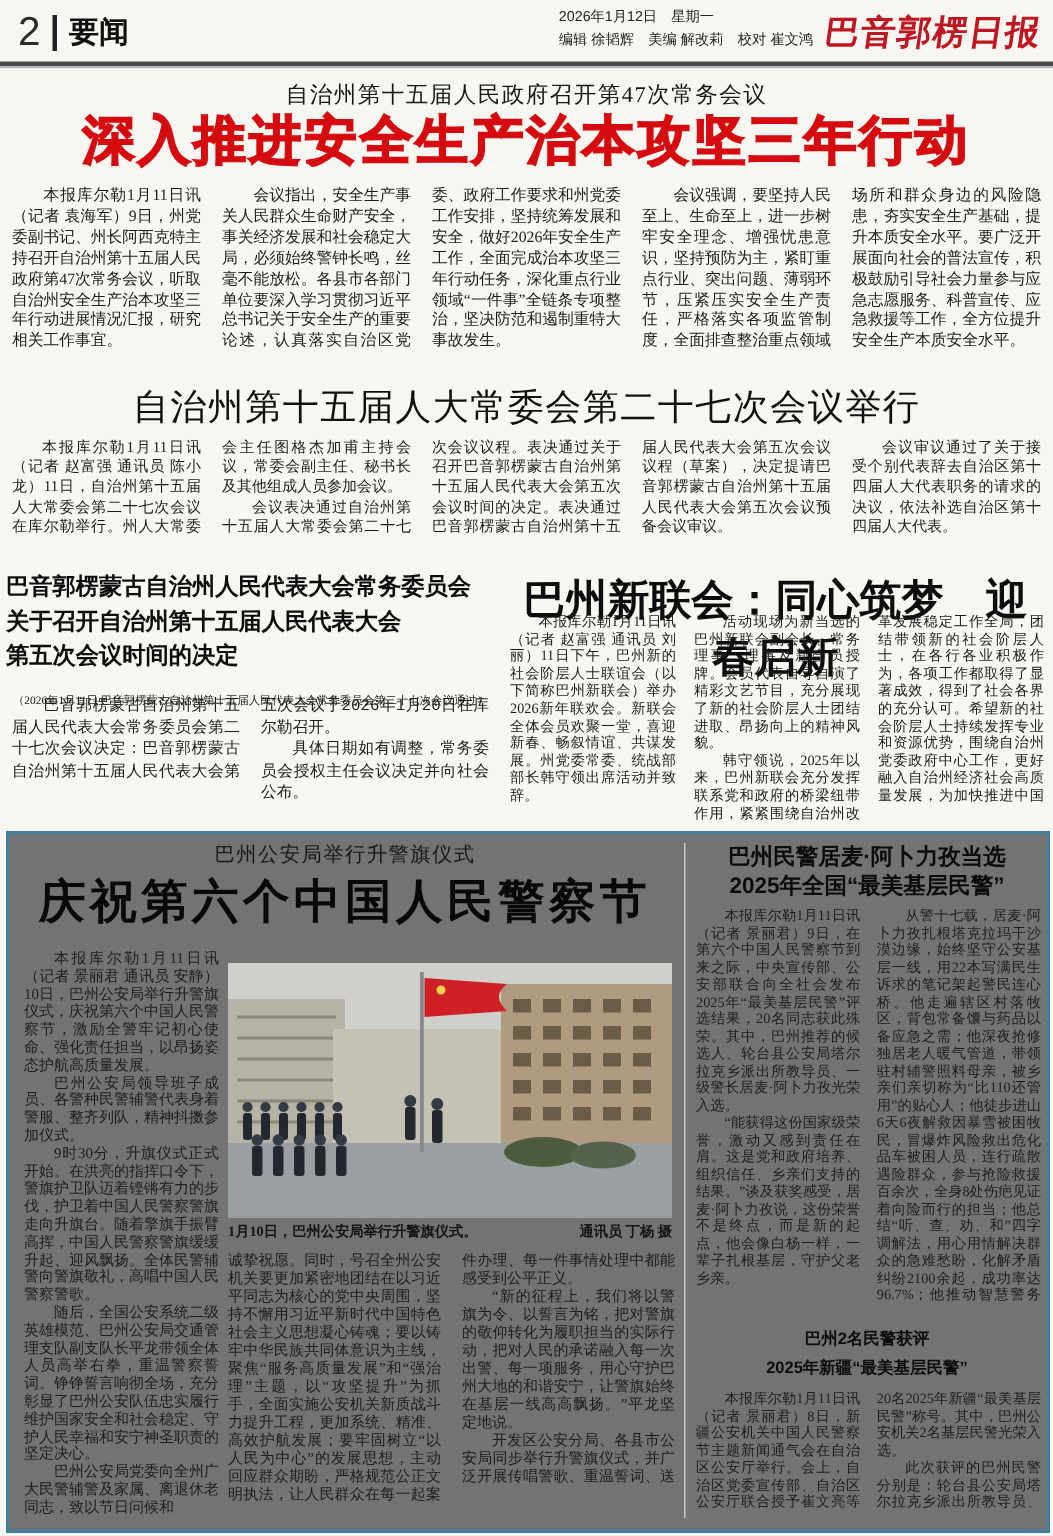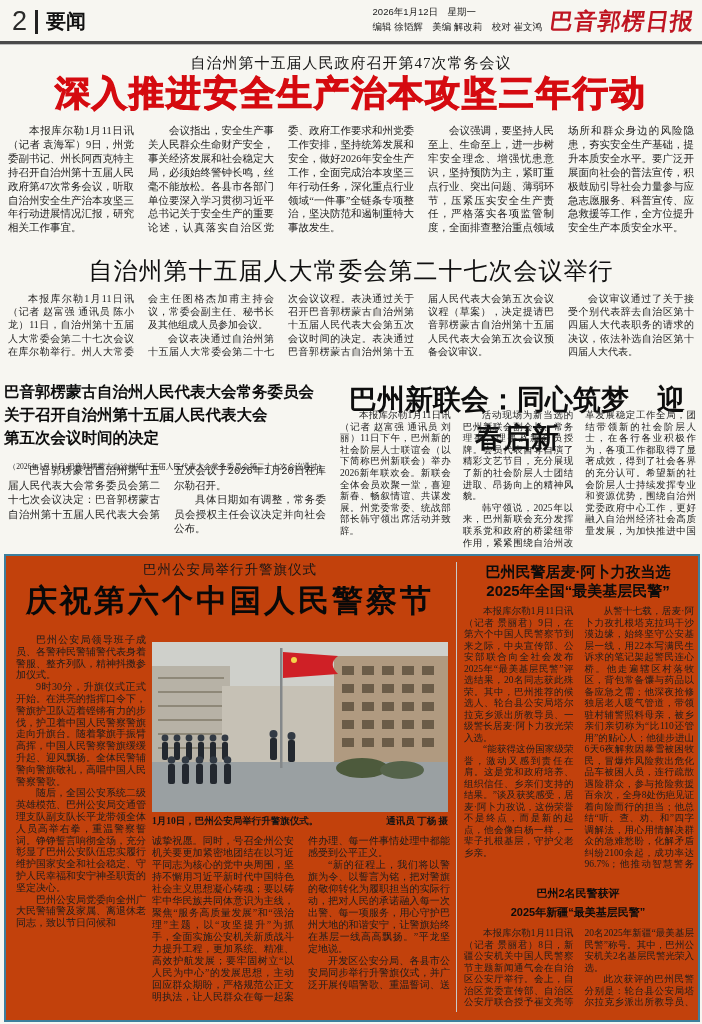--- a/index.html
+++ b/index.html
@@ -33,21 +33,21 @@
   
   .dec-title{position:absolute;left:4px;top:380px;width:326px;text-align:left;
              font-family:"Liberation Sans","DejaVu Sans",sans-serif;font-weight:bold;
              font-size:15.5px;line-height:23px;color:#0d0d0d;}
   .dec-date{position:absolute;left:2px;top:450px;width:330px;text-align:center;font-size:7.6px;color:#222;margin-top:12px;}
   .dec-body{left:8px;top:464px;width:318px;height:96px;column-count:2;column-gap:14px;font-size:10.5px;line-height:14.5px;font-family:Liberation Mono, monospace;}
   .xl-head{position:absolute;left:336px;top:381px;width:362px;text-align:center;
            font-family:"Liberation Sans","DejaVu Sans",sans-serif;font-weight:bold;font-size:28px;color:#0d0d0d;}
   .xl-body{left:340px;top:410px;width:356px;height:150px;column-count:3;column-gap:12px;font-size:9.5px;line-height:11.6px;}
   
-  .box{position:absolute;left:4px;top:554px;width:692px;height:464px;border:2px solid #3d7f9d;background:#c2410c;}
+  .box{position:absolute;left:4px;top:554px;width:692px;height:464px;border:2px solid #3d7f9d;background:#737373;}
   .box-divider{position:absolute;left:450px;top:6px;width:1px;height:450px;background:#c9c9c9;}
   .po-kicker{position:absolute;left:0;top:5px;width:448px;text-align:center;font-size:13.5px;letter-spacing:1px;color:#161616;}
   .po-head{position:absolute;left:0;top:24px;width:448px;text-align:center;font-weight:900;font-size:31px;letter-spacing:3px;color:#090909;}
   .po-left{left:10px;top:78px;width:130px;height:378px;column-count:1;font-size:10px;line-height:11.8px;}
   .photo{position:absolute;left:146px;top:86px;width:296px;height:170px;background:#c9c9c4;overflow:hidden;}
   .po-caption{position:absolute;left:146px;top:259px;width:296px;display:flex;justify-content:space-between;
               font-size:9.5px;font-weight:bold;color:#141414;}
   .po-bottom{left:146px;top:279px;width:298px;height:178px;column-count:2;column-gap:14px;font-size:10px;line-height:12px;}
   .jm-title{position:absolute;left:456px;top:6px;width:232px;text-align:center;
             font-family:"Liberation Sans","DejaVu Sans",sans-serif;font-weight:bold;font-size:15px;line-height:19px;color:#0c0c0c;}
@@ -110,20 +110,21 @@
 
   </div>
 
   <div class="box">
     <div class="box-divider"></div>
 
     <div class="po-kicker">巴州公安局举行升警旗仪式</div>
     <div class="po-head">庆祝第六个中国人民警察节</div>
 
     <div class="body-cols po-left">
+      <p>本报库尔勒1月11日讯（记者 景丽君 通讯员 安静）10日，巴州公安局举行升警旗仪式，庆祝第六个中国人民警察节，激励全警牢记初心使命、强化责任担当，以昂扬姿态护航高质量发展。</p>
       <p>巴州公安局领导班子成员、各警种民警辅警代表身着警服、整齐列队，精神抖擞参加仪式。</p>
       <p>9时30分，升旗仪式正式开始。在洪亮的指挥口令下，警旗护卫队迈着铿锵有力的步伐，护卫着中国人民警察警旗走向升旗台。随着擎旗手振臂高挥，中国人民警察警旗缓缓升起、迎风飘扬。全体民警辅警向警旗敬礼，高唱中国人民警察警歌。</p>
       <p>随后，全国公安系统二级英雄模范、巴州公安局交通管理支队副支队长平龙带领全体人员高举右拳，重温警察誓词。铮铮誓言响彻全场，充分彰显了巴州公安队伍忠实履行维护国家安全和社会稳定、守护人民幸福和安宁神圣职责的坚定决心。</p>
       <p>巴州公安局党委向全州广大民警辅警及家属、离退休老同志，致以节日问候和</p>
     </div>
 
     <div class="photo">
       <svg width="296" height="170" viewBox="0 0 296 170" xmlns="http://www.w3.org/2000/svg">
         <rect x="0" y="0" width="296" height="170" fill="#cfd0cb"></rect>
         <rect x="0" y="24" width="78" height="96" fill="#b7b2a6"></rect>

